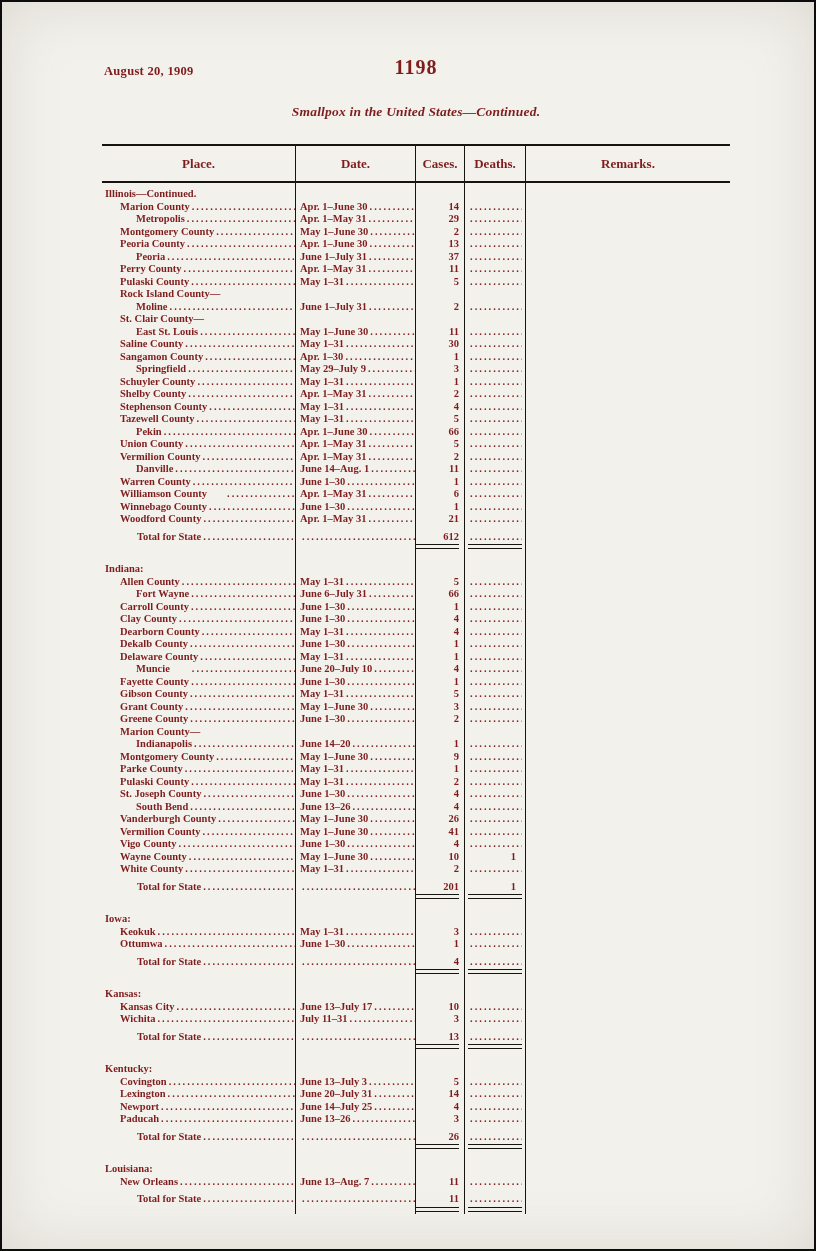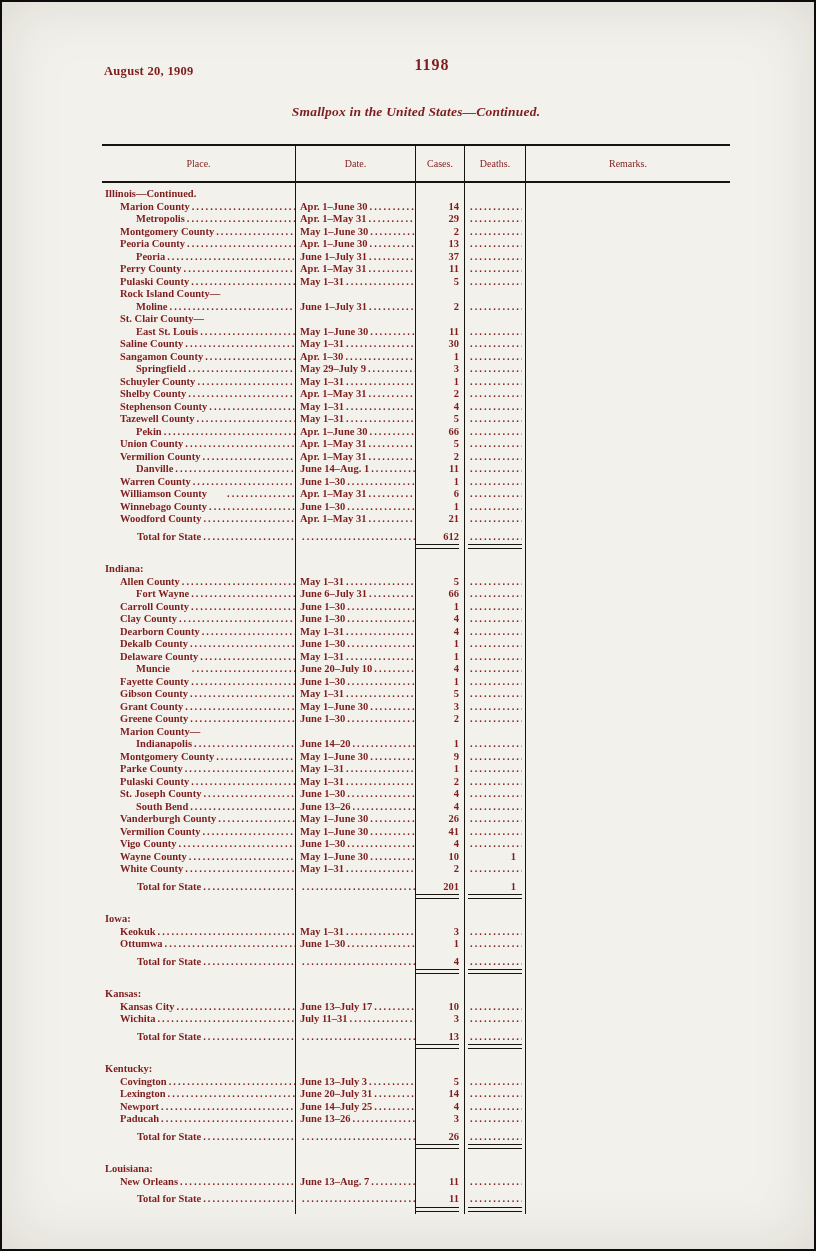--- a/index.html
+++ b/index.html
@@ -12,37 +12,37 @@
     border: 2px solid #0c0c0c;
     color: #7f1d1d;
     overflow: hidden;
     box-shadow: inset 0 0 60px rgba(120,110,90,0.18);
   }
   .masthead-date {
     position: absolute; left: 102px; top: 62px;
     font-weight: bold; font-size: 12.5px; letter-spacing: 0.3px;
   }
   .page-number {
-    position: absolute; left: 116px; width: 628px; top: 54px;
-    text-align: center; font-weight: bold; font-size: 16px; letter-spacing: 1px;
+    position: absolute; left: 100px; width: 628px; top: 54px;
+    text-align: center; font-weight: bold; font-size: 20px; letter-spacing: 1px;
   }
   .doc-title {
     position: absolute; left: 100px; width: 628px; top: 102px;
     text-align: center; font-weight: bold; font-style: italic; font-size: 13.5px;
     letter-spacing: 0.2px;
   }
   .table { position: absolute; left: 100px; top: 142px; width: 628px; }
   .thead {
     display: grid; grid-template-columns: 193px 120px 49px 61px 205px;
     border-top: 2px solid #17140f;
     border-bottom: 2px solid #17140f;
   }
   .hcell {
     height: 35px; display: flex; align-items: center; justify-content: center;
-    font-size: 10px; font-weight: normal;
+    font-size: 13px; font-weight: bold;
   }
   .hcell + .hcell { border-left: 1px solid #17140f; }
   .tbody { padding-top: 0; }
   .row {
     display: grid; grid-template-columns: 193px 120px 49px 61px 205px;
     height: 12.5px; font-size: 10.5px; line-height: 12.5px; font-weight: bold;
   }
   .row.gap-sm { height: 5px; }
   .row.gap-lg { height: 12px; }
   .row.first-pad { height: 5px; }

